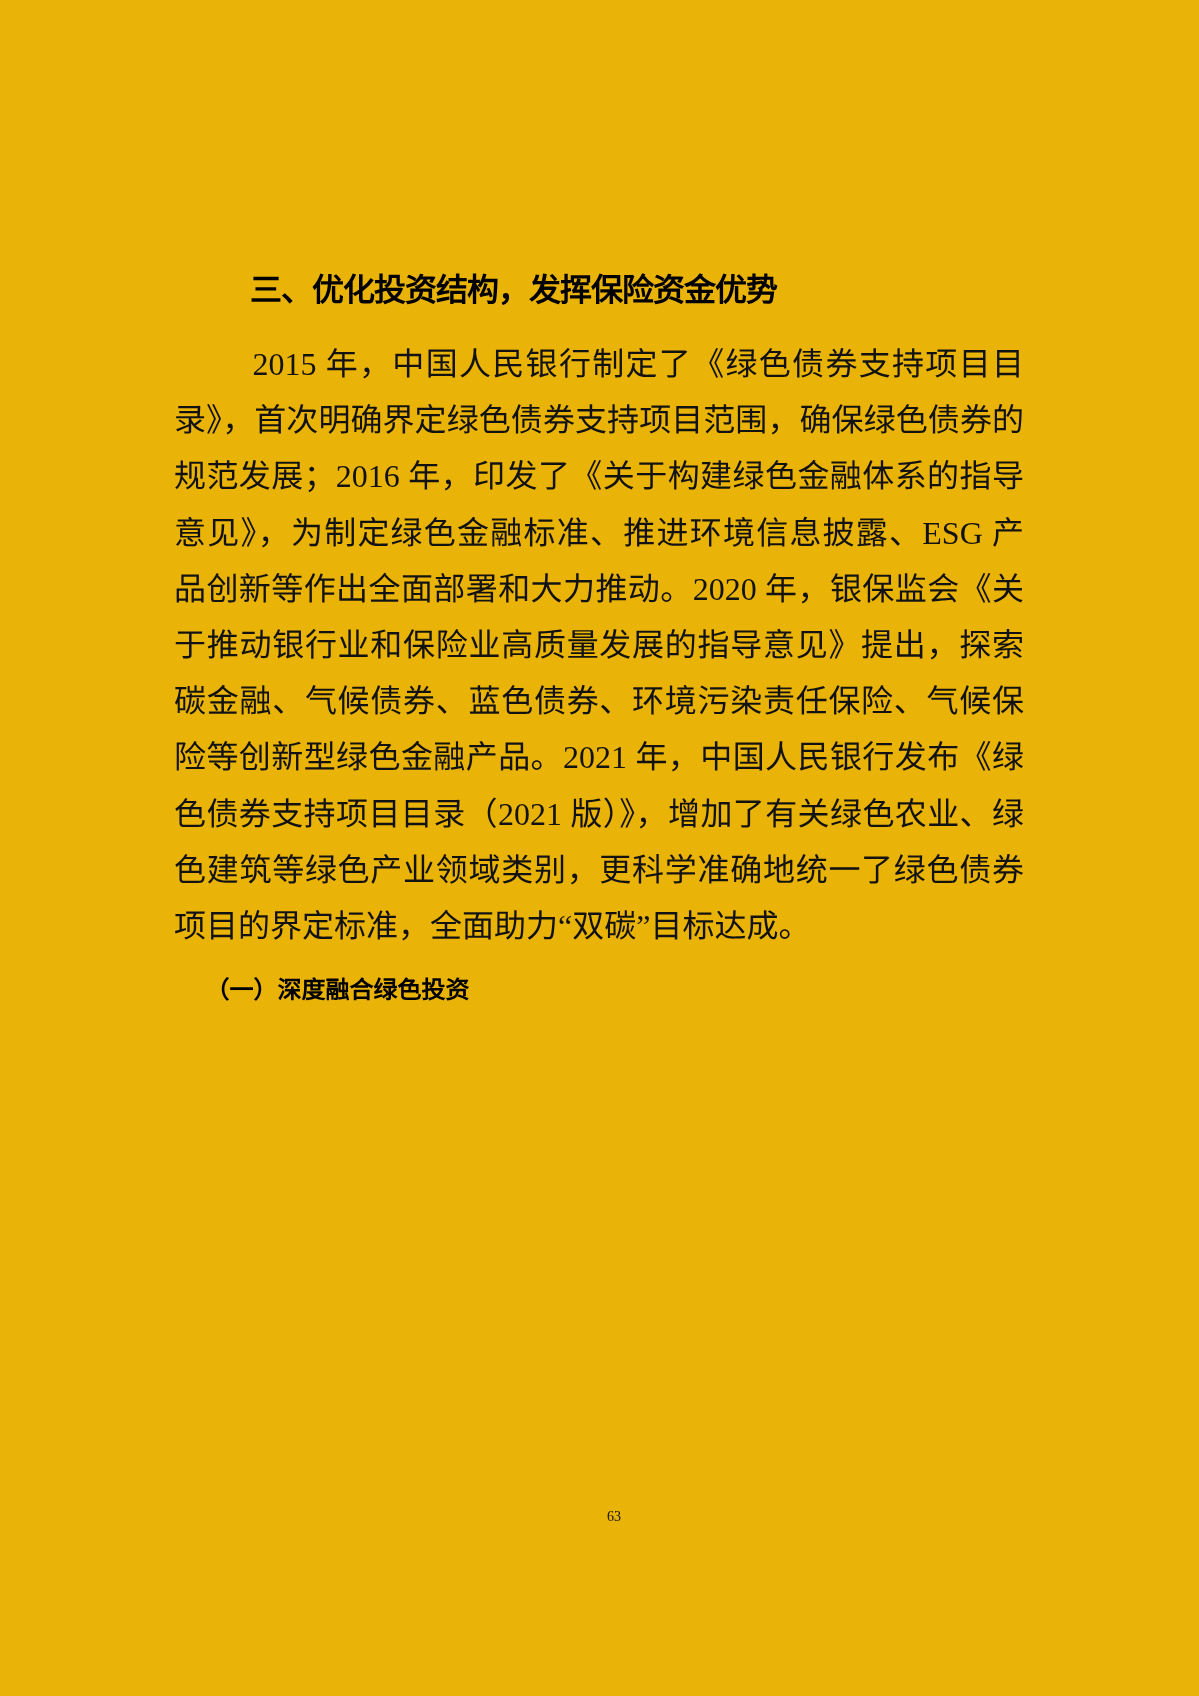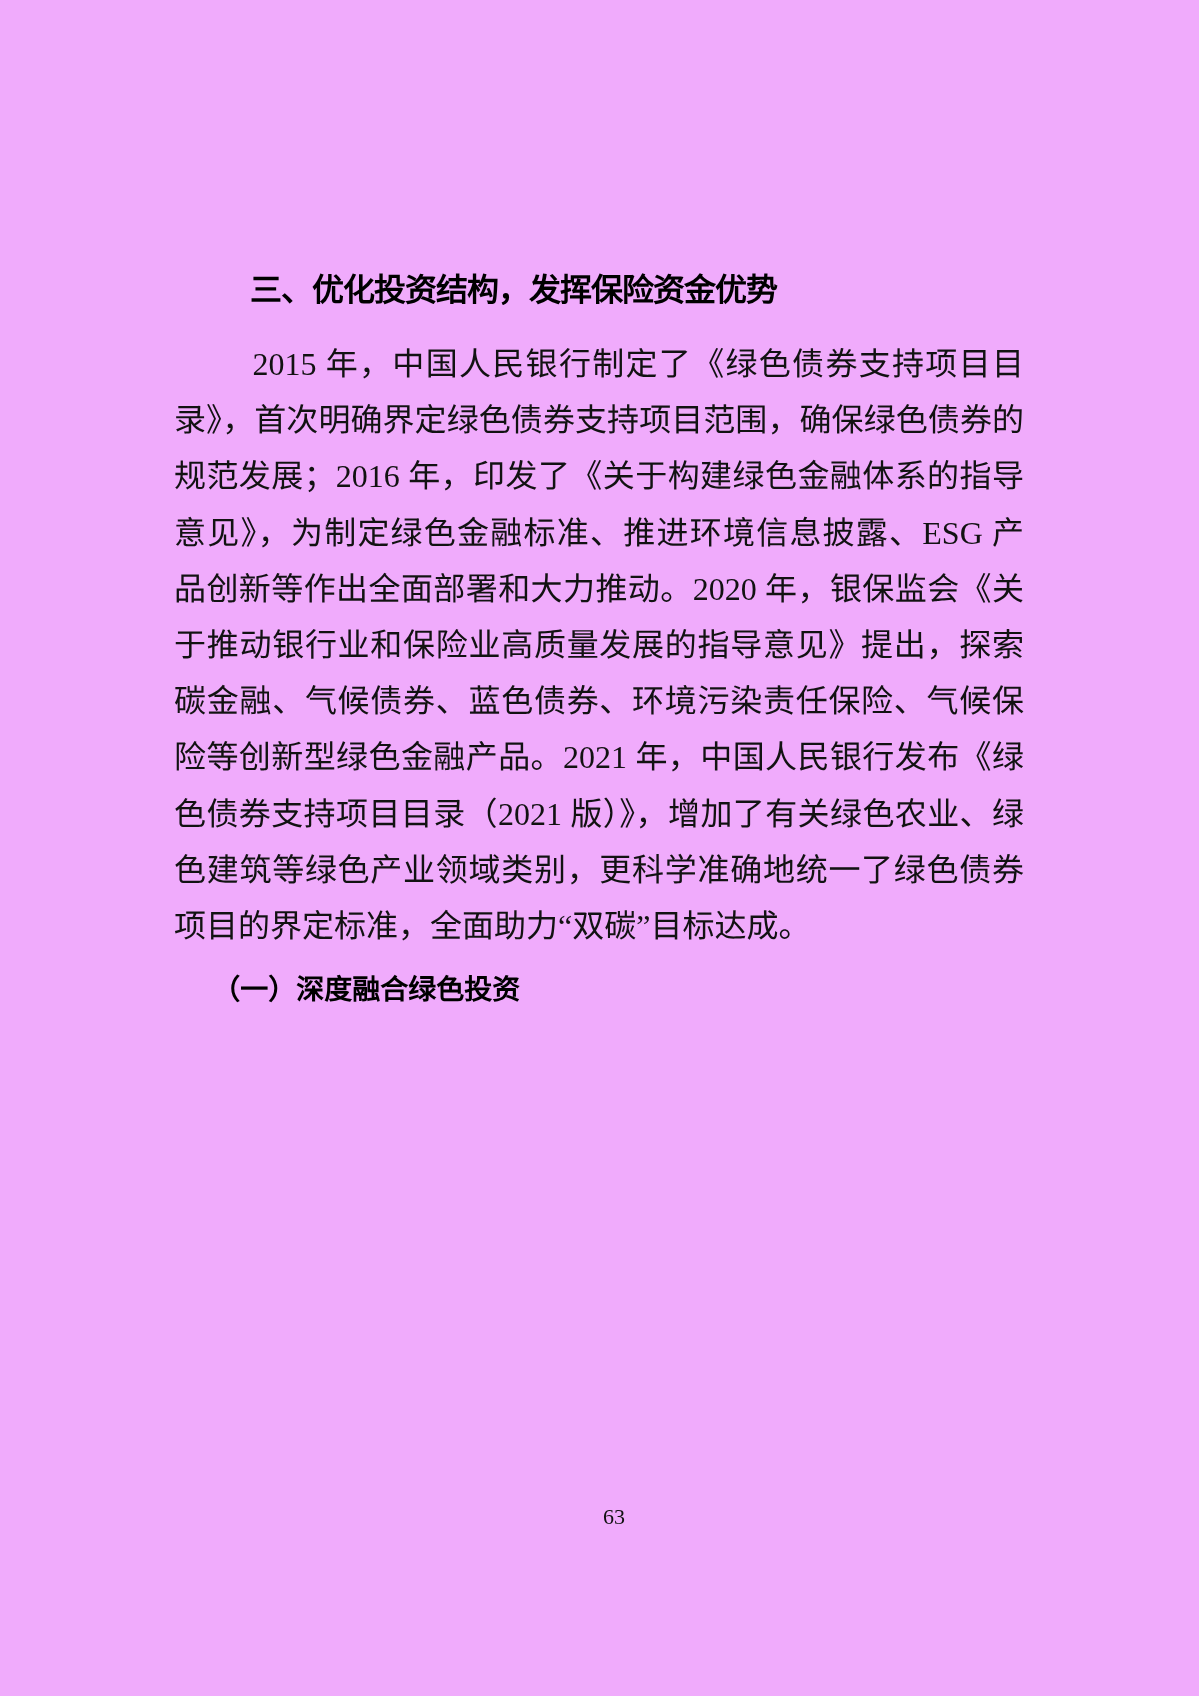--- a/index.html
+++ b/index.html
@@ -6,21 +6,21 @@
   * { box-sizing: border-box; }
   html, body {
     margin: 0;
     padding: 0;
     background: #ffffff;
   }
   .page {
     position: relative;
     width: 1199px;
     height: 1696px;
-    background: #f0abfc;
+    background: #eab308;
     overflow: hidden;
     color: #121212;
     font-family: "Liberation Serif", "DejaVu Serif", serif;
   }
   .content {
     position: absolute;
     left: 166px;
     top: 268px;
     width: 866px;
   }
@@ -39,32 +39,32 @@
     margin: 8px;
     font-size: 32px;
     line-height: 56.2px;
     text-align: justify;
     text-justify: inter-ideograph;
     text-indent: 2.45em;
     color: #121212;
   }
   .sub-heading {
     margin: 0;
-    font-size: 28px;
+    font-size: 24px;
     line-height: 56.2px;
     font-weight: bold;
     text-indent: 1.65em;
     color: #000000;
   }
   .page-number {
     position: absolute;
     top: 1502px;
     left: 614px;
     transform: translateX(-50%);
-    font-size: 22px;
+    font-size: 14px;
     line-height: 30px;
     color: #111111;
   }
 </style>
 </head>
 <body>
 
 <div class="page">
   <div class="content">
     <h2 class="section-heading">三、优化投资结构，发挥保险资金优势</h2>

